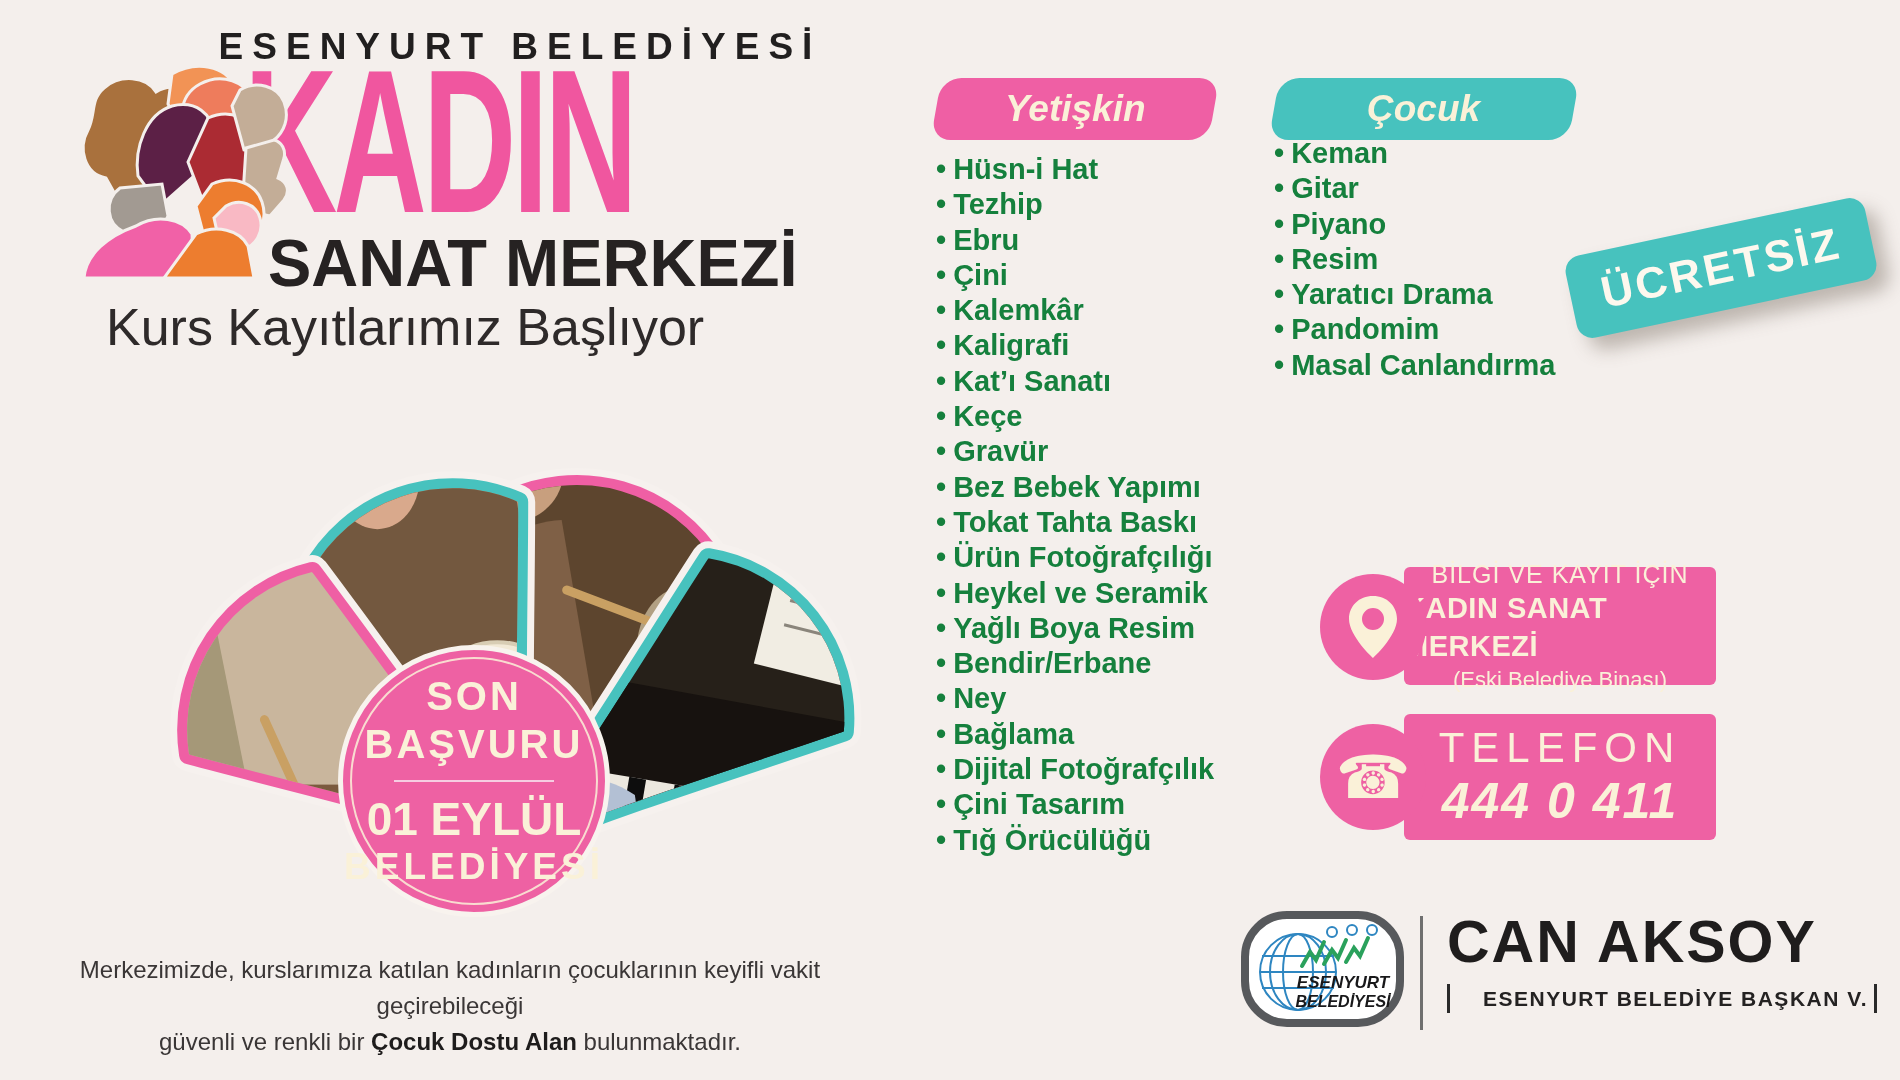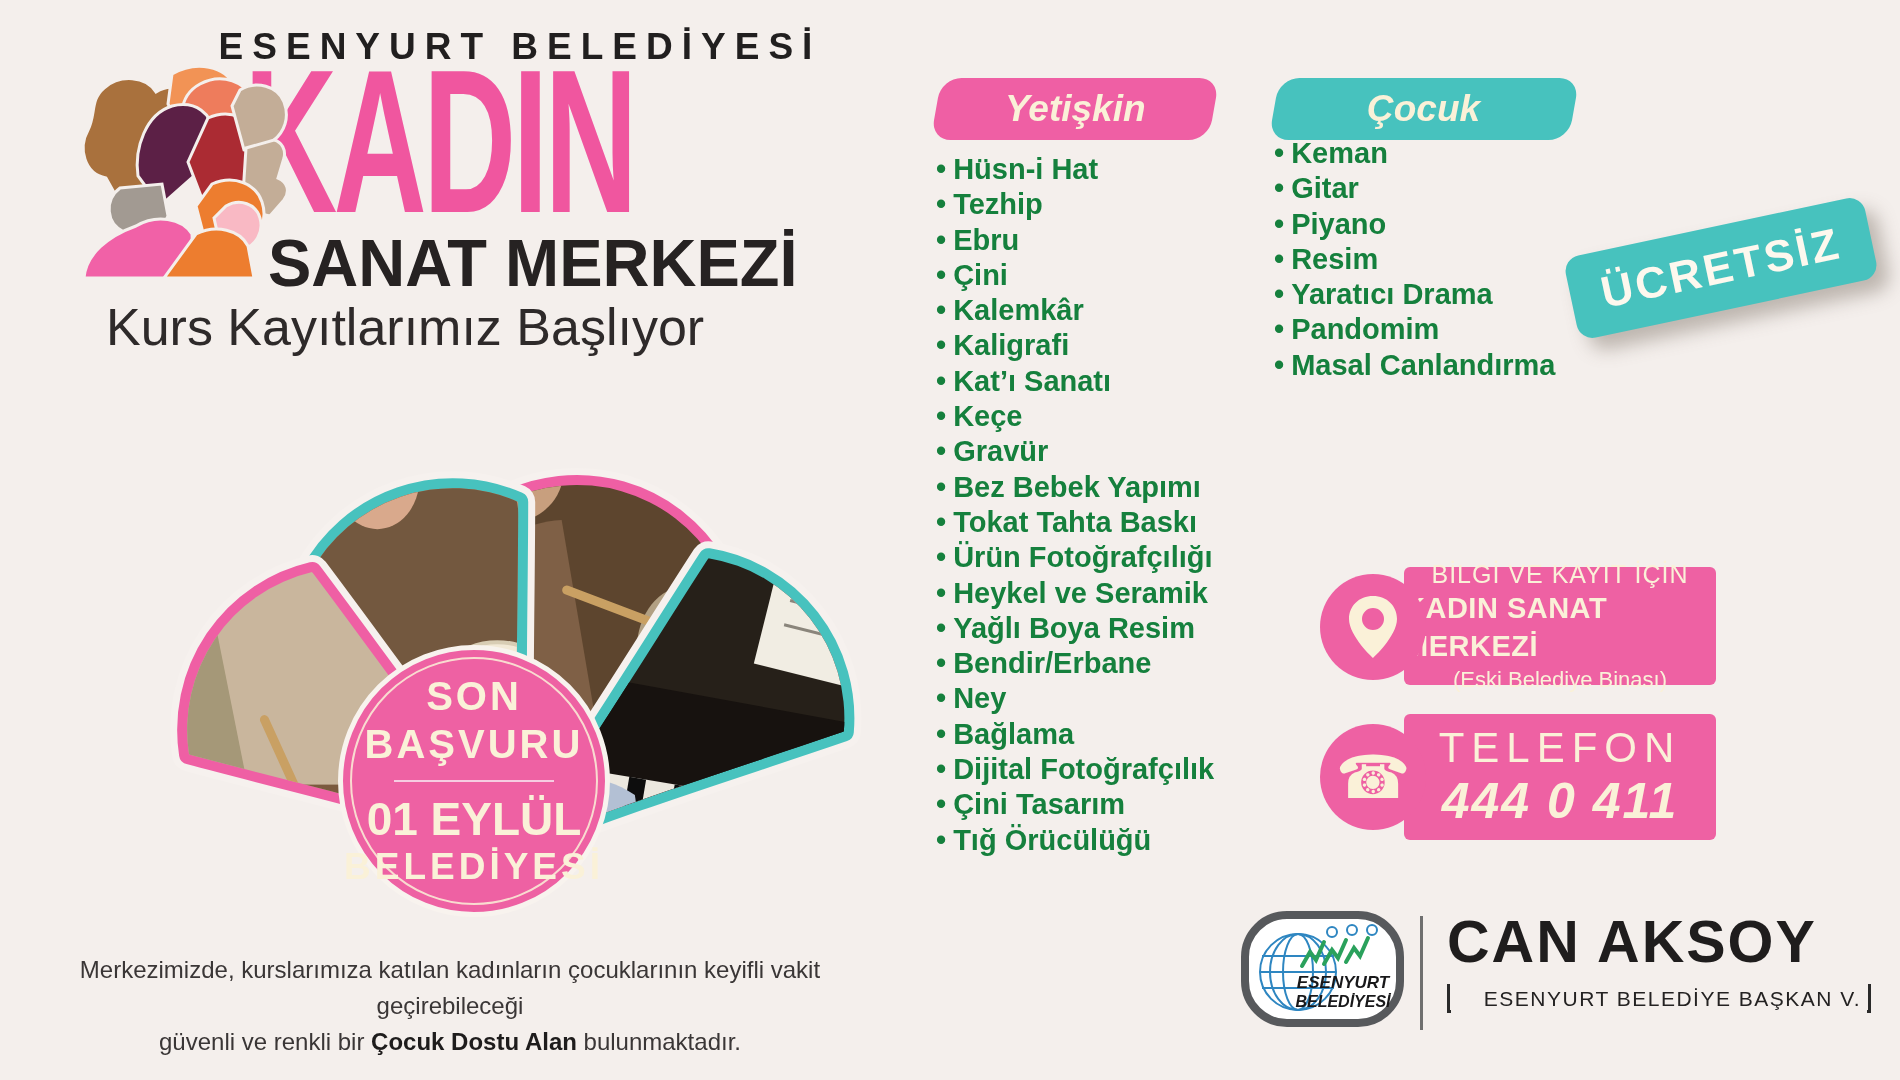--- a/index.html
+++ b/index.html
@@ -60,21 +60,21 @@
   .phone-glyph{font-family:"DejaVu Sans",sans-serif;font-size:60px;color:#faf1d8;line-height:1;}
 
   
   .note{left:60px;top:952px;width:780px;text-align:center;font-size:24px;color:#3a3636;line-height:1.5;}
   .note b{color:#1e1c1c;}
   .divider{left:1420px;top:916px;width:3px;height:114px;background:#6f6f6f;}
   .sig-name{left:1447px;top:908px;font-size:59px;font-weight:900;letter-spacing:2px;color:#1f1d1d;white-space:nowrap;}
   .sig-row{left:1447px;top:984px;width:424px;display:flex;align-items:flex-end;justify-content:space-between;}
   .sig-bracket-l{width:62px;height:26px;border-left:3px solid #2a2a2a;border-bottom:3px solid #2a2a2a;}
   .sig-bracket-r{width:62px;height:26px;border-right:3px solid #2a2a2a;border-bottom:3px solid #2a2a2a;}
-  .sig-role{font-size:21px;font-weight:400;letter-spacing:1.5px;color:#242222;padding:0 6px 2px 6px;white-space:nowrap;margin-left:27px;}
+  .sig-role{font-size:21px;font-weight:700;letter-spacing:1.5px;color:#242222;padding:0 6px 2px 6px;white-space:nowrap;margin-left:27px;}
 </style>
 </head>
 <body>
 
 <div id="canvas">
 
   <div class="abs muni">ESENYURT BELEDİYESİ</div>
   <div class="abs kadin">KADIN</div>
 
   <svg class="abs" style="left:76px;top:56px;z-index:2" width="268" height="222" viewBox="0 0 268 222" aria-hidden="true">

